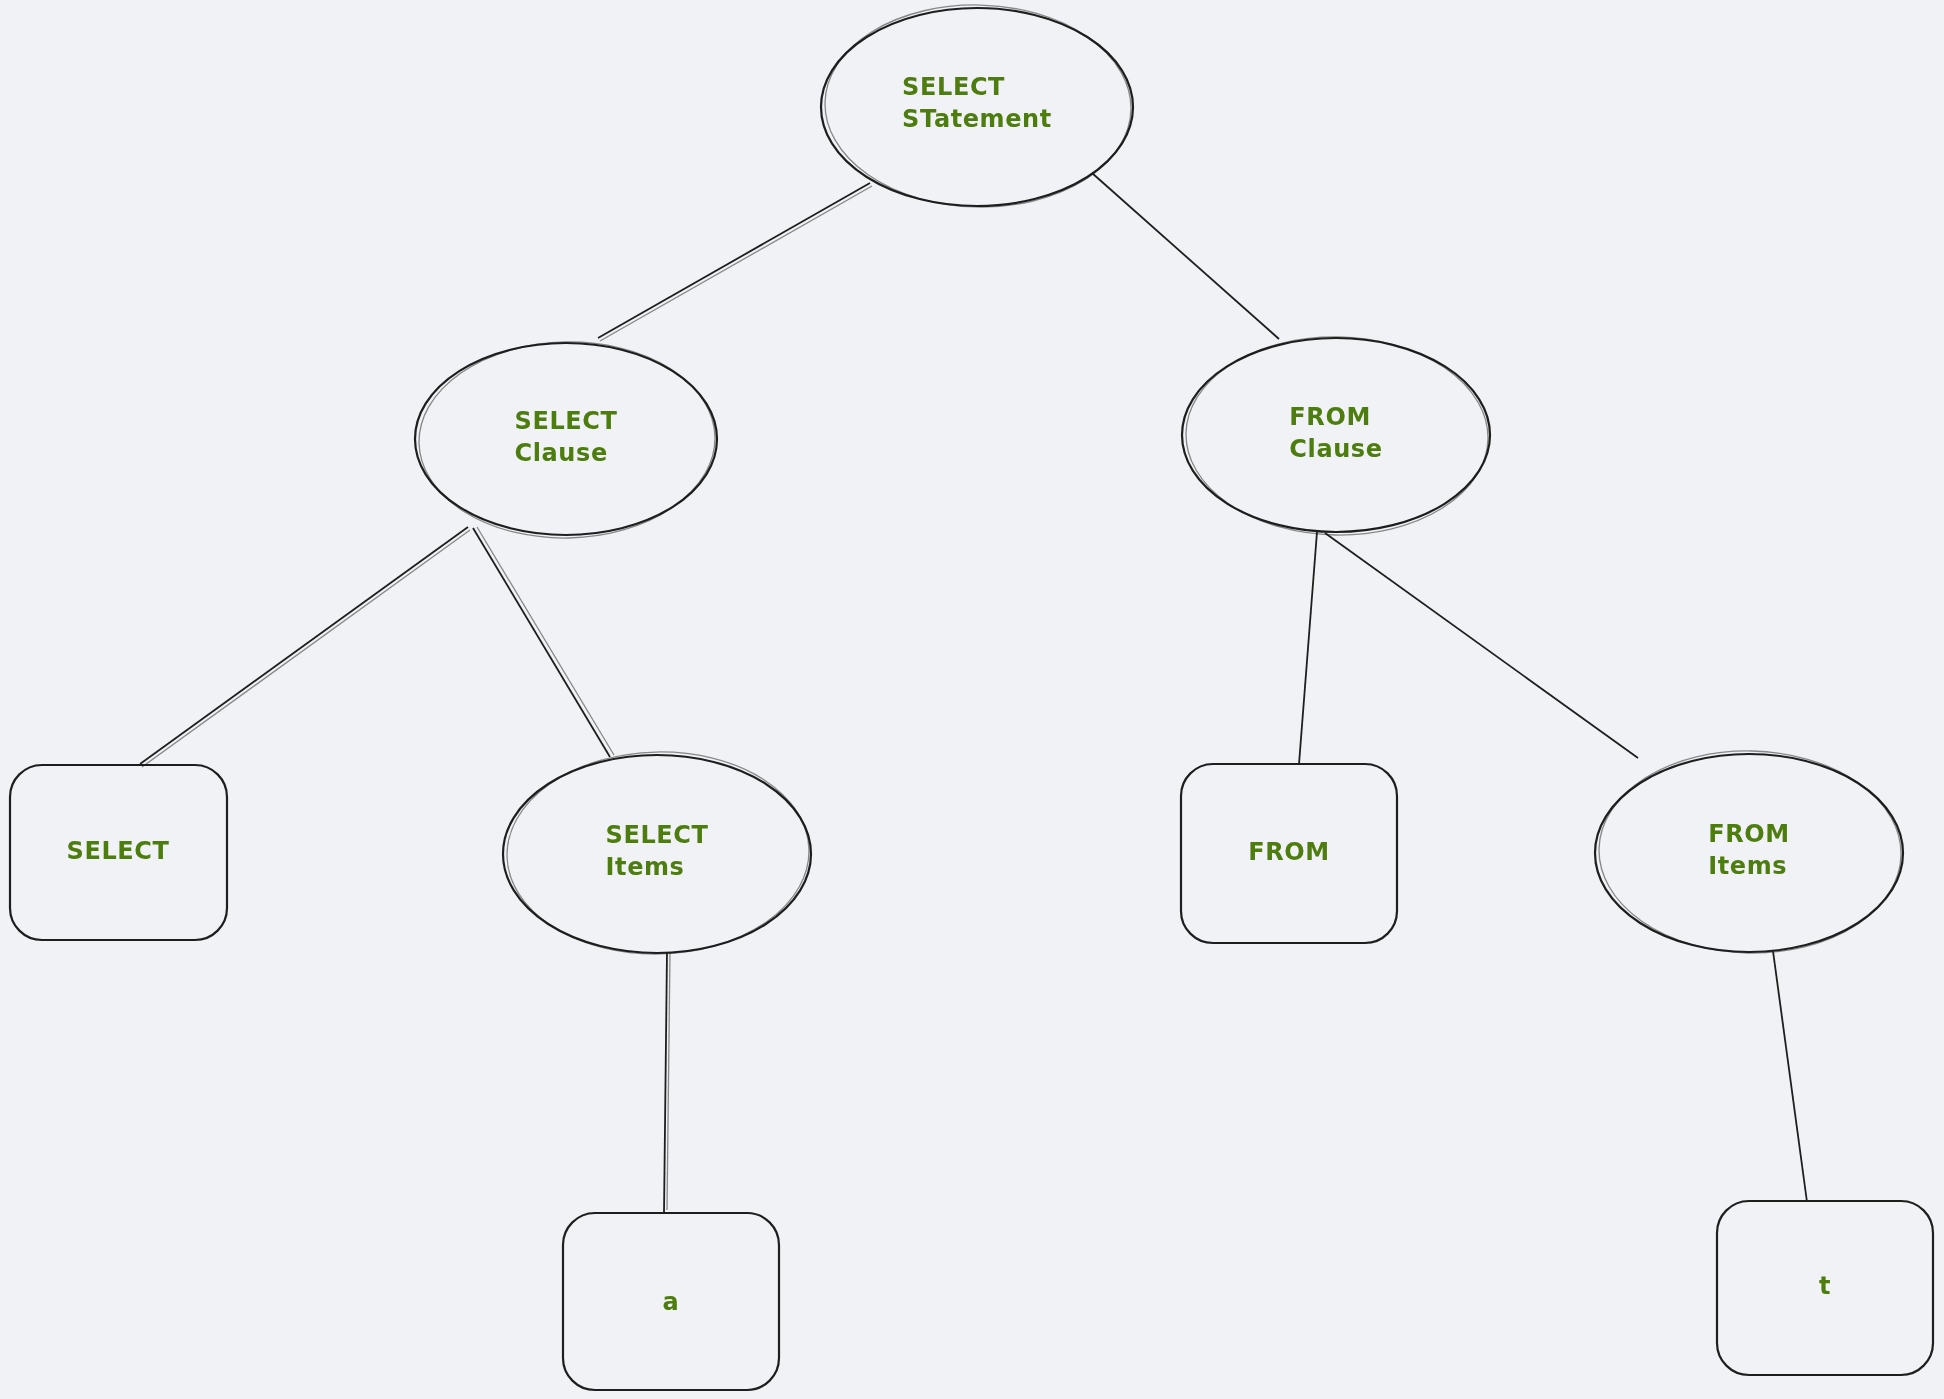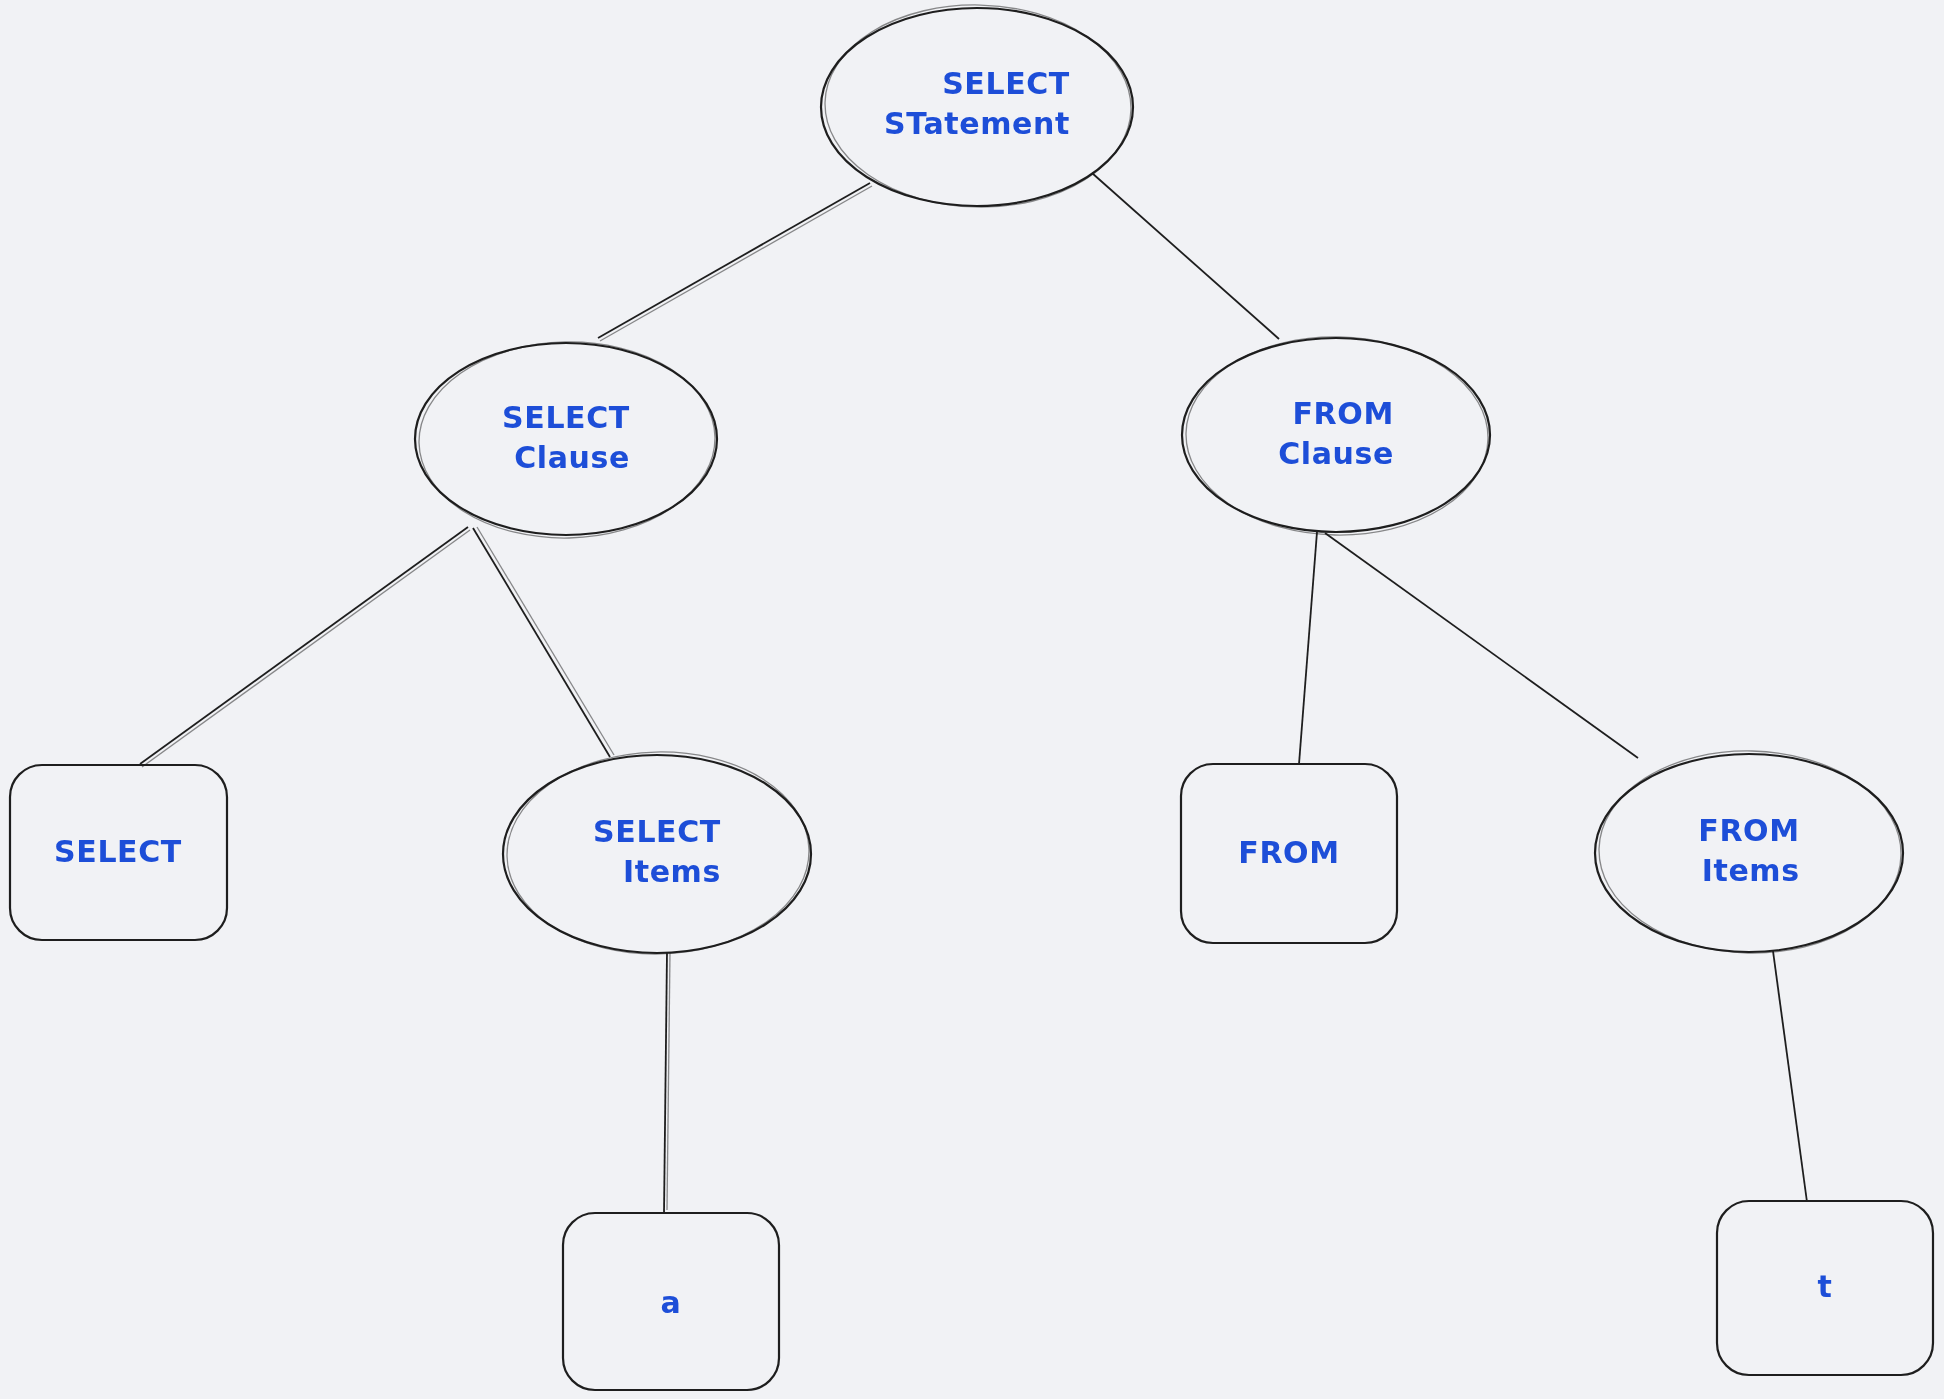--- a/index.html
+++ b/index.html
@@ -11,26 +11,26 @@
   }
   .canvas{
     position:relative;
     width:1944px;height:1399px;
     background:#f1f2f5;
   }
   .canvas svg{position:absolute;left:0;top:0;}
   .node-label{
     position:absolute;
     transform:translate(-50%,-50%);
-    color:#1d4ed8;
-    font-size:30px;
+    color:#4d7c0f;
+    font-size:24px;
     font-weight:600;
     letter-spacing:0.6px;
     line-height:1.32;
-    text-align:right;
+    text-align:left;
     white-space:pre-line;
     pointer-events:none;
     user-select:none;
   }
   .shape{fill:none;stroke:#1e1e1e;stroke-width:2.2;}
   .edge{stroke:#1e1e1e;stroke-width:1.8;fill:none;}
   .echo{opacity:0.5;stroke-width:1.3;}
 </style>
 </head>
 <body>

